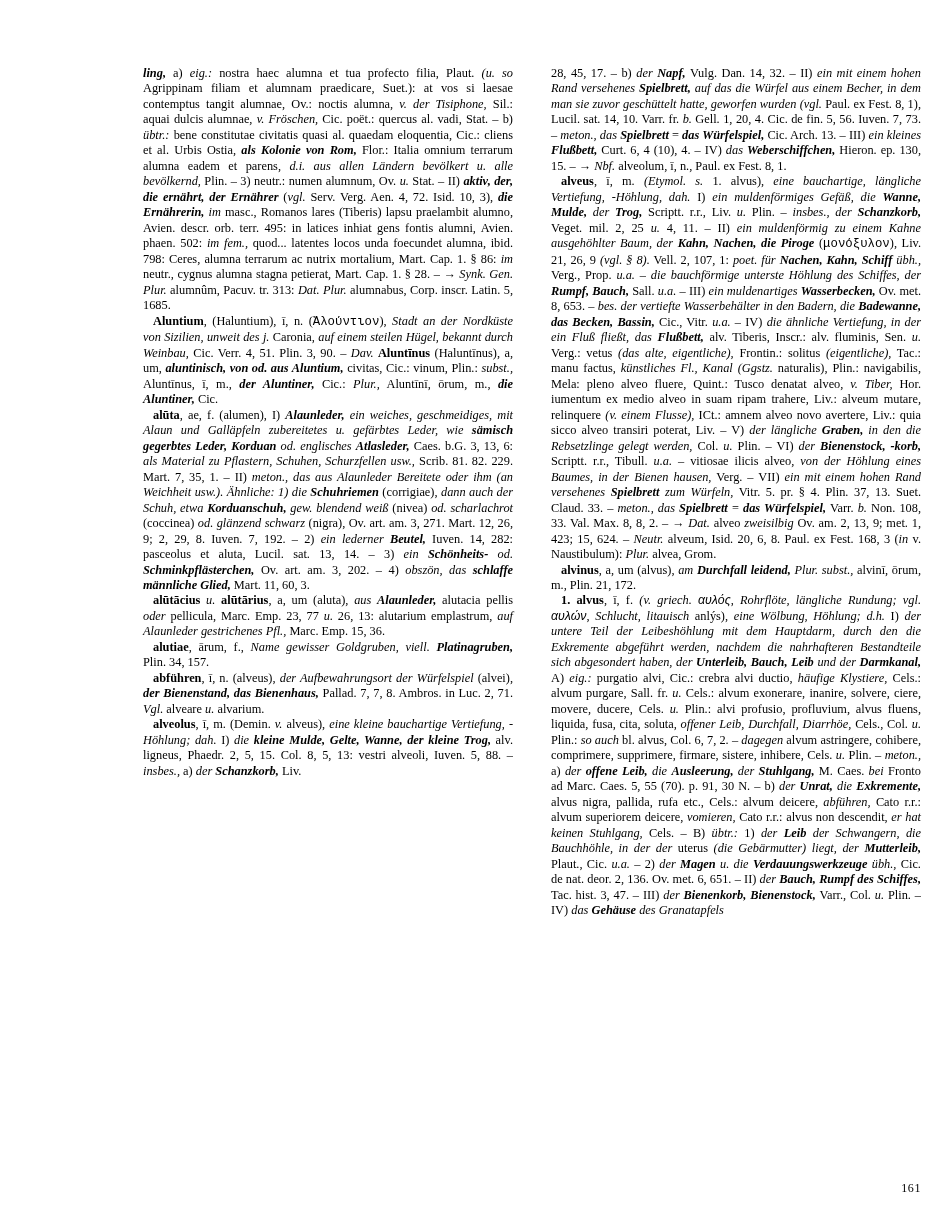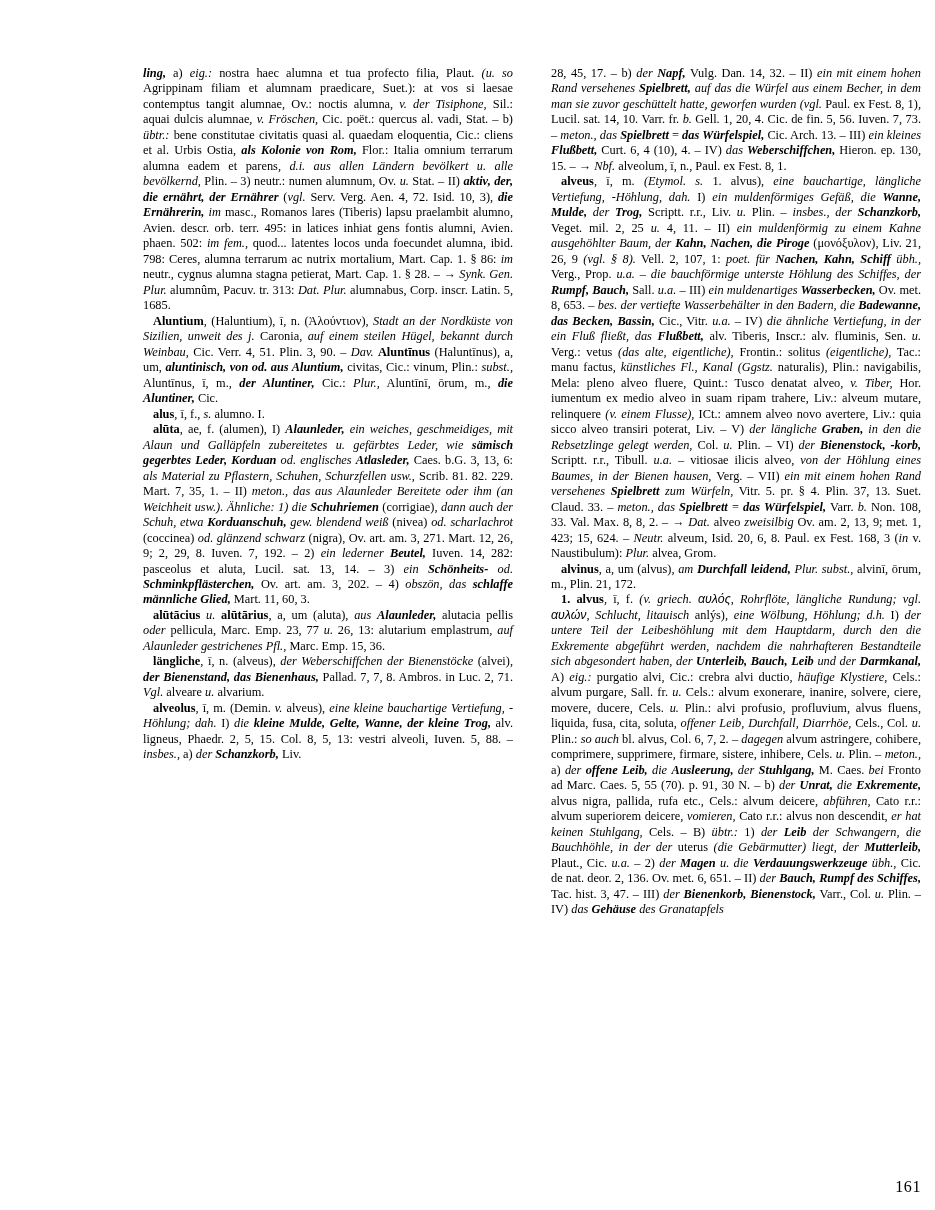--- a/index.html
+++ b/index.html
@@ -45,44 +45,44 @@
     padding: 0;
     text-indent: 10px;
     text-align: justify;
   }
   .entry.cont {
     text-indent: 0;
   }
   .hw { font-weight: bold; }
   .g  { font-style: italic; font-weight: bold; }
   .i  { font-style: italic; }
-  .gk { font-family: Liberation Serif, serif; font-style: normal; }
+  .gk { font-family: Liberation Mono, monospace; font-style: normal; }
   .gki { font-family: Liberation Sans, sans-serif; font-style: italic; }
   #folio {
     position: absolute;
     right: 14px;
     bottom: 14px;
-    font-size: 16px;
+    font-size: 12px;
     letter-spacing: 0.6px;
   }
 </style>
 </head>
 <body>
 
 <div id="page">
 
   <div id="columns">
 
     <div class="column" id="col-left">
         <p class="entry cont"><span class="g">ling,</span> a) <span class="i">eig.:</span> nostra haec alumna et tua profecto filia, Plaut. <span class="i">(u. so</span> Agrippinam filiam et alumnam praedicare, Suet.): at vos si laesae contemptus tangit alumnae, Ov.: noctis alumna, <span class="i">v. der Tisiphone,</span> Sil.: aquai dulcis alumnae, <span class="i">v. Fröschen,</span> Cic. poët.: quercus al. vadi, Stat. – b) <span class="i">übtr.:</span> bene constitutae civitatis quasi al. quaedam eloquentia, Cic.: cliens et al. Urbis Ostia, <span class="g">als Kolonie von Rom,</span> Flor.: Italia omnium terrarum alumna eadem et parens, <span class="i">d.i. aus allen Ländern bevölkert u. alle bevölkernd,</span> Plin. – 3) neutr.: numen alumnum, Ov. <span class="i">u.</span> Stat. – II) <span class="g">aktiv, der, die ernährt, der Ernährer</span> (<span class="i">vgl.</span> Serv. Verg. Aen. 4, 72. Isid. 10, 3), <span class="g">die Ernährerin,</span> <span class="i">im</span> masc., Romanos lares (Tiberis) lapsu praelambit alumno, Avien. descr. orb. terr. 495: in latices inhiat gens fontis alumni, Avien. phaen. 502: <span class="i">im fem.,</span> quod... latentes locos unda foecundet alumna, ibid. 798: Ceres, alumna terrarum ac nutrix mortalium, Mart. Cap. 1. § 86: <span class="i">im</span> neutr., cygnus alumna stagna petierat, Mart. Cap. 1. § 28. – → <span class="i">Synk. Gen. Plur.</span> alumnûm, Pacuv. tr. 313: <span class="i">Dat. Plur.</span> alumnabus, Corp. inscr. Latin. 5, 1685.</p>
         <p class="entry"><span class="hw">Aluntium</span>, (Haluntium), ī, n. (<span class="gk">Ἀλούντιον</span>), <span class="i">Stadt an der Nordküste von Sizilien, unweit des j.</span> Caronia, <span class="i">auf einem steilen Hügel, bekannt durch Weinbau,</span> Cic. Verr. 4, 51. Plin. 3, 90. – <span class="i">Dav.</span> <span class="hw">Aluntīnus</span> (Haluntīnus), a, um, <span class="g">aluntinisch, von od. aus Aluntium,</span> civitas, Cic.: vinum, Plin.: <span class="i">subst.,</span> Aluntīnus, ī, m., <span class="g">der Aluntiner,</span> Cic.: <span class="i">Plur.,</span> Aluntīnī, ōrum, m., <span class="g">die Aluntiner,</span> Cic.</p>
-        <p class="entry"><span class="hw">alus</span>, ī, f., <span class="i">s.</span> alumno. I.</p>
         <p class="entry"><span class="hw">alūta</span>, ae, f. (alumen), I) <span class="g">Alaunleder,</span> <span class="i">ein weiches, geschmeidiges, mit Alaun und Galläpfeln zubereitetes u. gefärbtes Leder, wie</span> <span class="g">sämisch gegerbtes Leder, Korduan</span> <span class="i">od. englisches</span> <span class="g">Atlasleder,</span> Caes. b.G. 3, 13, 6: <span class="i">als Material zu Pflastern, Schuhen, Schurzfellen usw.,</span> Scrib. 81. 82. 229. Mart. 7, 35, 1. – II) <span class="i">meton., das aus Alaunleder Bereitete oder ihm (an Weichheit usw.). Ähnliche: 1) die</span> <span class="g">Schuhriemen</span> (corrigiae), <span class="i">dann auch der Schuh, etwa</span> <span class="g">Korduanschuh,</span> <span class="i">gew. blendend weiß</span> (nivea) <span class="i">od. scharlachrot</span> (coccinea) <span class="i">od. glänzend schwarz</span> (nigra), Ov. art. am. 3, 271. Mart. 12, 26, 9; 2, 29, 8. Iuven. 7, 192. – 2) <span class="i">ein lederner</span> <span class="g">Beutel,</span> Iuven. 14, 282: pasceolus et aluta, Lucil. sat. 13, 14. – 3) <span class="i">ein</span> <span class="g">Schönheits-</span> <span class="i">od.</span> <span class="g">Schminkpflästerchen,</span> Ov. art. am. 3, 202. – 4) <span class="i">obszön, das</span> <span class="g">schlaffe männliche Glied,</span> Mart. 11, 60, 3.</p>
         <p class="entry"><span class="hw">alūtācius</span> <span class="i">u.</span> <span class="hw">alūtārius</span>, a, um (aluta), <span class="i">aus</span> <span class="g">Alaunleder,</span> alutacia pellis <span class="i">oder</span> pellicula, Marc. Emp. 23, 77 <span class="i">u.</span> 26, 13: alutarium emplastrum, <span class="i">auf Alaunleder gestrichenes Pfl.,</span> Marc. Emp. 15, 36.</p>
-        <p class="entry"><span class="hw">längliche</span>, ī, n. (alveus), <span class="i">der Weberschiffchen der Bienenstöcke</span> (alvei), <span class="g">der Bienenstand, das Bienenhaus,</span> Pallad. 7, 7, 8. Ambros. in Luc. 2, 71. <span class="i">Vgl.</span> alveare <span class="i">u.</span> alvarium.</p>
+        <p class="entry"><span class="hw">alutiae</span>, ārum, f., <span class="i">Name gewisser Goldgruben, viell.</span> <span class="g">Platinagruben,</span> Plin. 34, 157.</p>
+        <p class="entry"><span class="hw">abführen</span>, ī, n. (alveus), <span class="i">der Aufbewahrungsort der Würfelspiel</span> (alvei), <span class="g">der Bienenstand, das Bienenhaus,</span> Pallad. 7, 7, 8. Ambros. in Luc. 2, 71. <span class="i">Vgl.</span> alveare <span class="i">u.</span> alvarium.</p>
         <p class="entry"><span class="hw">alveolus</span>, ī, m. (Demin. <span class="i">v.</span> alveus), <span class="i">eine kleine bauchartige Vertiefung, -Höhlung; dah.</span> I) <span class="i">die</span> <span class="g">kleine Mulde, Gelte, Wanne, der kleine Trog,</span> alv. ligneus, Phaedr. 2, 5, 15. Col. 8, 5, 13: vestri alveoli, Iuven. 5, 88. – <span class="i">insbes.,</span> a) <span class="i">der</span> <span class="g">Schanzkorb,</span> Liv.</p>
       </div>
     <div class="column" id="col-right">
         <p class="entry cont">28, 45, 17. – b) <span class="i">der</span> <span class="g">Napf,</span> Vulg. Dan. 14, 32. – II) <span class="i">ein mit einem hohen Rand versehenes</span> <span class="g">Spielbrett,</span> <span class="i">auf das die Würfel aus einem Becher, in dem man sie zuvor geschüttelt hatte, geworfen wurden (vgl.</span> Paul. ex Fest. 8, 1), Lucil. sat. 14, 10. Varr. fr. <span class="i">b.</span> Gell. 1, 20, 4. Cic. de fin. 5, 56. Iuven. 7, 73. – <span class="i">meton., das</span> <span class="g">Spielbrett</span> = <span class="g">das Würfelspiel,</span> Cic. Arch. 13. – III) <span class="i">ein kleines</span> <span class="g">Flußbett,</span> Curt. 6, 4 (10), 4. – IV) <span class="i">das</span> <span class="g">Weberschiffchen,</span> Hieron. ep. 130, 15. – → <span class="i">Nbf.</span> alveolum, ī, n., Paul. ex Fest. 8, 1.</p>
         <p class="entry"><span class="hw">alveus</span>, ī, m. <span class="i">(Etymol. s.</span> 1. alvus), <span class="i">eine bauchartige, längliche Vertiefung, -Höhlung, dah.</span> I) <span class="i">ein muldenförmiges Gefäß, die</span> <span class="g">Wanne, Mulde,</span> <span class="i">der</span> <span class="g">Trog,</span> Scriptt. r.r., Liv. <span class="i">u.</span> Plin. – <span class="i">insbes., der</span> <span class="g">Schanzkorb,</span> Veget. mil. 2, 25 <span class="i">u.</span> 4, 11. – II) <span class="i">ein muldenförmig zu einem Kahne ausgehöhlter Baum, der</span> <span class="g">Kahn, Nachen, die Piroge</span> (<span class="gk">μονόξυλον</span>), Liv. 21, 26, 9 <span class="i">(vgl. § 8).</span> Vell. 2, 107, 1: <span class="i">poet. für</span> <span class="g">Nachen, Kahn, Schiff</span> <span class="i">übh.,</span> Verg., Prop. <span class="i">u.a.</span> – <span class="i">die bauchförmige unterste Höhlung des Schiffes, der</span> <span class="g">Rumpf, Bauch,</span> Sall. <span class="i">u.a.</span> – III) <span class="i">ein muldenartiges</span> <span class="g">Wasserbecken,</span> Ov. met. 8, 653. – <span class="i">bes. der vertiefte Wasserbehälter in den Badern, die</span> <span class="g">Badewanne, das Becken, Bassin,</span> Cic., Vitr. <span class="i">u.a.</span> – IV) <span class="i">die ähnliche Vertiefung, in der ein Fluß fließt, das</span> <span class="g">Flußbett,</span> alv. Tiberis, Inscr.: alv. fluminis, Sen. <span class="i">u.</span> Verg.: vetus <span class="i">(das alte, eigentliche),</span> Frontin.: solitus <span class="i">(eigentliche),</span> Tac.: manu factus, <span class="i">künstliches Fl., Kanal (Ggstz.</span> naturalis), Plin.: navigabilis, Mela: pleno alveo fluere, Quint.: Tusco denatat alveo, <span class="i">v. Tiber,</span> Hor. iumentum ex medio alveo in suam ripam trahere, Liv.: alveum mutare, relinquere <span class="i">(v. einem Flusse),</span> ICt.: amnem alveo novo avertere, Liv.: quia sicco alveo transiri poterat, Liv. – V) <span class="i">der längliche</span> <span class="g">Graben,</span> <span class="i">in den die Rebsetzlinge gelegt werden,</span> Col. <span class="i">u.</span> Plin. – VI) <span class="i">der</span> <span class="g">Bienenstock, -korb,</span> Scriptt. r.r., Tibull. <span class="i">u.a.</span> – vitiosae ilicis alveo, <span class="i">von der Höhlung eines Baumes, in der Bienen hausen,</span> Verg. – VII) <span class="i">ein mit einem hohen Rand versehenes</span> <span class="g">Spielbrett</span> <span class="i">zum Würfeln,</span> Vitr. 5. pr. § 4. Plin. 37, 13. Suet. Claud. 33. – <span class="i">meton., das</span> <span class="g">Spielbrett</span> = <span class="g">das Würfelspiel,</span> Varr. <span class="i">b.</span> Non. 108, 33. Val. Max. 8, 8, 2. – → <span class="i">Dat.</span> alveo <span class="i">zweisilbig</span> Ov. am. 2, 13, 9; met. 1, 423; 15, 624. – <span class="i">Neutr.</span> alveum, Isid. 20, 6, 8. Paul. ex Fest. 168, 3 (<span class="i">in</span> v. Naustibulum): <span class="i">Plur.</span> alvea, Grom.</p>
         <p class="entry"><span class="hw">alvinus</span>, a, um (alvus), <span class="i">am</span> <span class="g">Durchfall leidend,</span> <span class="i">Plur. subst.,</span> alvinī, ōrum, m., Plin. 21, 172.</p>
         <p class="entry"><span class="hw">1. alvus</span>, ī, f. <span class="i">(v. griech.</span> <span class="gki">αυλός</span>, <span class="i">Rohrflöte, längliche Rundung; vgl.</span> <span class="gki">αυλών</span>, <span class="i">Schlucht, litauisch</span> anlýs), <span class="i">eine Wölbung, Höhlung; d.h.</span> I) <span class="i">der untere Teil der Leibeshöhlung mit dem Hauptdarm, durch den die Exkremente abgeführt werden, nachdem die nahrhafteren Bestandteile sich abgesondert haben, der</span> <span class="g">Unterleib, Bauch, Leib</span> <span class="i">und der</span> <span class="g">Darmkanal,</span> A) <span class="i">eig.:</span> purgatio alvi, Cic.: crebra alvi ductio, <span class="i">häufige Klystiere,</span> Cels.: alvum purgare, Sall. fr. <span class="i">u.</span> Cels.: alvum exonerare, inanire, solvere, ciere, movere, ducere, Cels. <span class="i">u.</span> Plin.: alvi profusio, profluvium, alvus fluens, liquida, fusa, cita, soluta, <span class="i">offener Leib, Durchfall, Diarrhöe,</span> Cels., Col. <span class="i">u.</span> Plin.: <span class="i">so auch</span> bl. alvus, Col. 6, 7, 2. – <span class="i">dagegen</span> alvum astringere, cohibere, comprimere, supprimere, firmare, sistere, inhibere, Cels. <span class="i">u.</span> Plin. – <span class="i">meton.,</span> a) <span class="i">der</span> <span class="g">offene Leib,</span> <span class="i">die</span> <span class="g">Ausleerung,</span> <span class="i">der</span> <span class="g">Stuhlgang,</span> M. Caes. <span class="i">bei</span> Fronto ad Marc. Caes. 5, 55 (70). p. 91, 30 N. – b) <span class="i">der</span> <span class="g">Unrat,</span> <span class="i">die</span> <span class="g">Exkremente,</span> alvus nigra, pallida, rufa etc., Cels.: alvum deicere, <span class="i">abführen,</span> Cato r.r.: alvum superiorem deicere, <span class="i">vomieren,</span> Cato r.r.: alvus non descendit, <span class="i">er hat keinen Stuhlgang,</span> Cels. – B) <span class="i">übtr.:</span> 1) <span class="i">der</span> <span class="g">Leib</span> <span class="i">der Schwangern, die Bauchhöhle, in der der</span> uterus <span class="i">(die Gebärmutter) liegt, der</span> <span class="g">Mutterleib,</span> Plaut., Cic. <span class="i">u.a.</span> – 2) <span class="i">der</span> <span class="g">Magen</span> <span class="i">u. die</span> <span class="g">Verdauungswerkzeuge</span> <span class="i">übh.,</span> Cic. de nat. deor. 2, 136. Ov. met. 6, 651. – II) <span class="i">der</span> <span class="g">Bauch, Rumpf des Schiffes,</span> Tac. hist. 3, 47. – III) <span class="i">der</span> <span class="g">Bienenkorb, Bienenstock,</span> Varr., Col. <span class="i">u.</span> Plin. – IV) <span class="i">das</span> <span class="g">Gehäuse</span> <span class="i">des Granatapfels</span></p>
       </div>
 
   </div>

